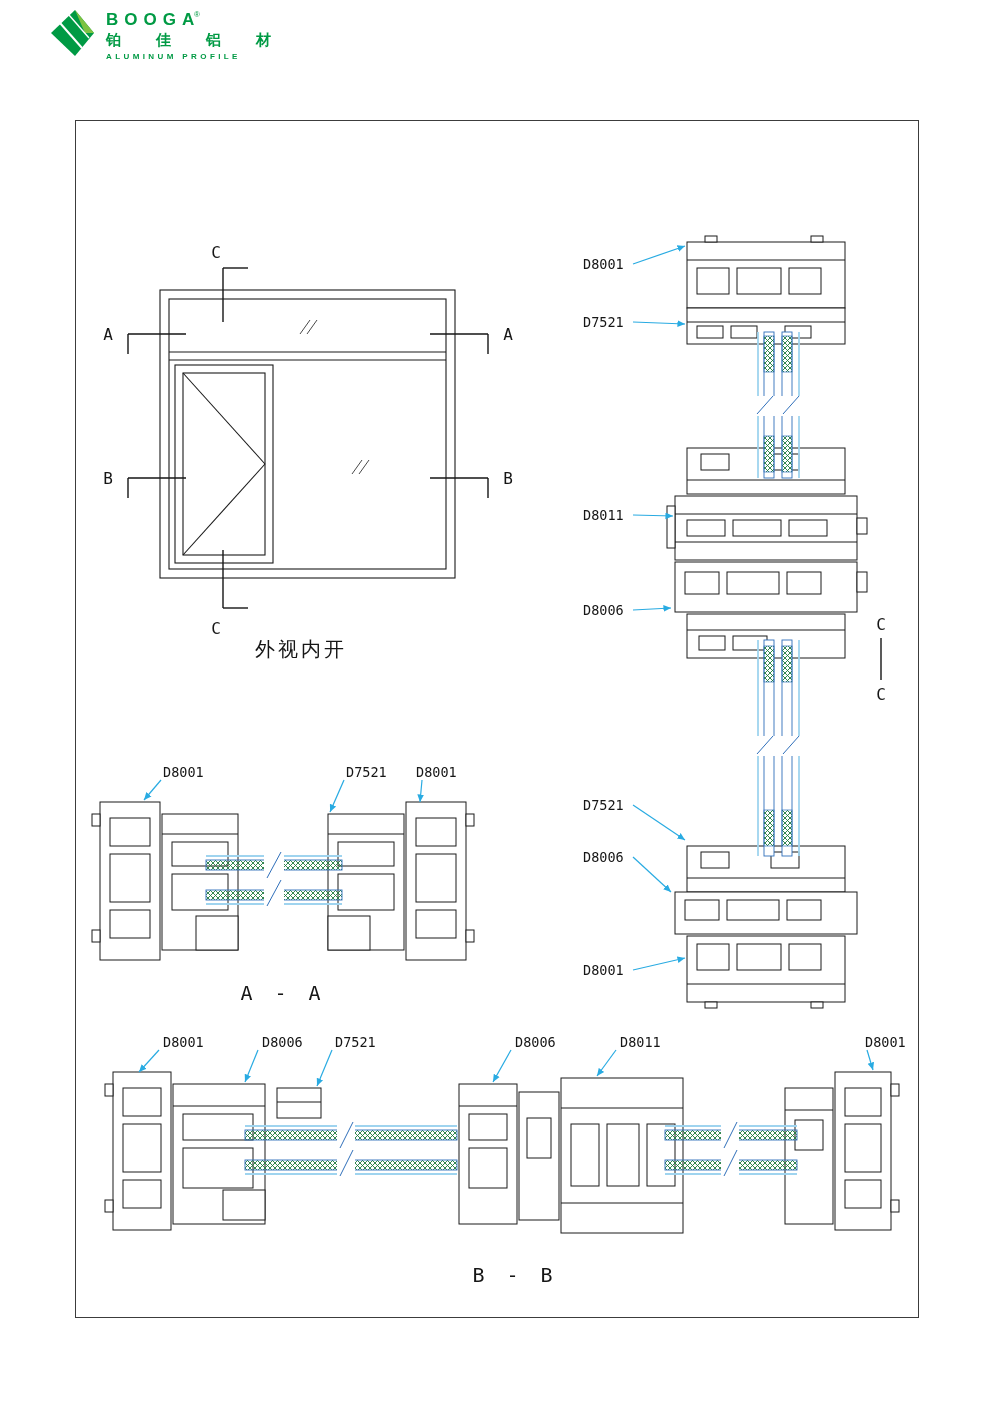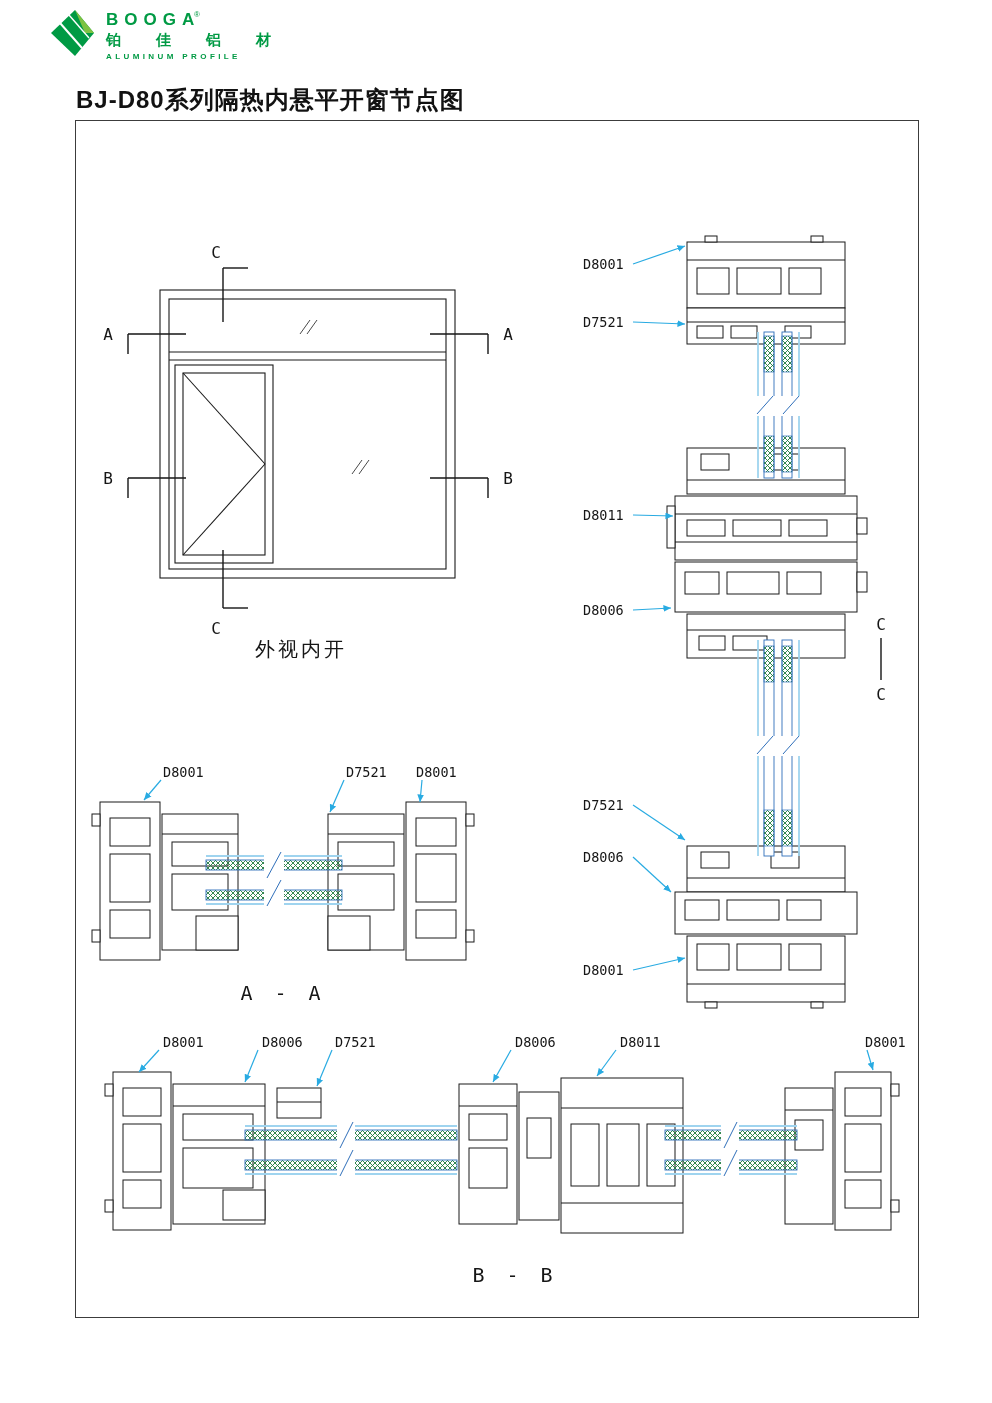--- a/index.html
+++ b/index.html
@@ -39,21 +39,20 @@
       <polygon points="27,6 46,29 37,29" fill="#7dc242"></polygon>
       <line x1="12" y1="19" x2="34" y2="44" stroke="#ffffff" stroke-width="2"></line>
       <line x1="21" y1="11" x2="41" y2="34" stroke="#ffffff" stroke-width="1.4"></line>
     </g>
     <text class="logo-brand" x="58" y="21">BOOGA</text>
     <text class="logo-reg" x="146" y="13">®</text>
     <text class="logo-cjk" x="58" y="41">铂 佳 铝 材</text>
     <text class="logo-tag" x="58" y="55">ALUMINUM PROFILE</text>
   </svg>
 
-  <h1 class="title">BJ-D80系列隔热内悬平开窗节点图</h1>
 
   <div class="frame"></div>
 
   <svg class="abs" style="left:88px;top:222px" width="450" height="450" viewBox="0 0 450 450">
 
     <g class="mark">
       <line x1="135" y1="46" x2="160" y2="46"></line>
       <line x1="135" y1="46" x2="135" y2="100"></line>
       <line x1="135" y1="328" x2="135" y2="386"></line>
       <line x1="135" y1="386" x2="160" y2="386"></line>

